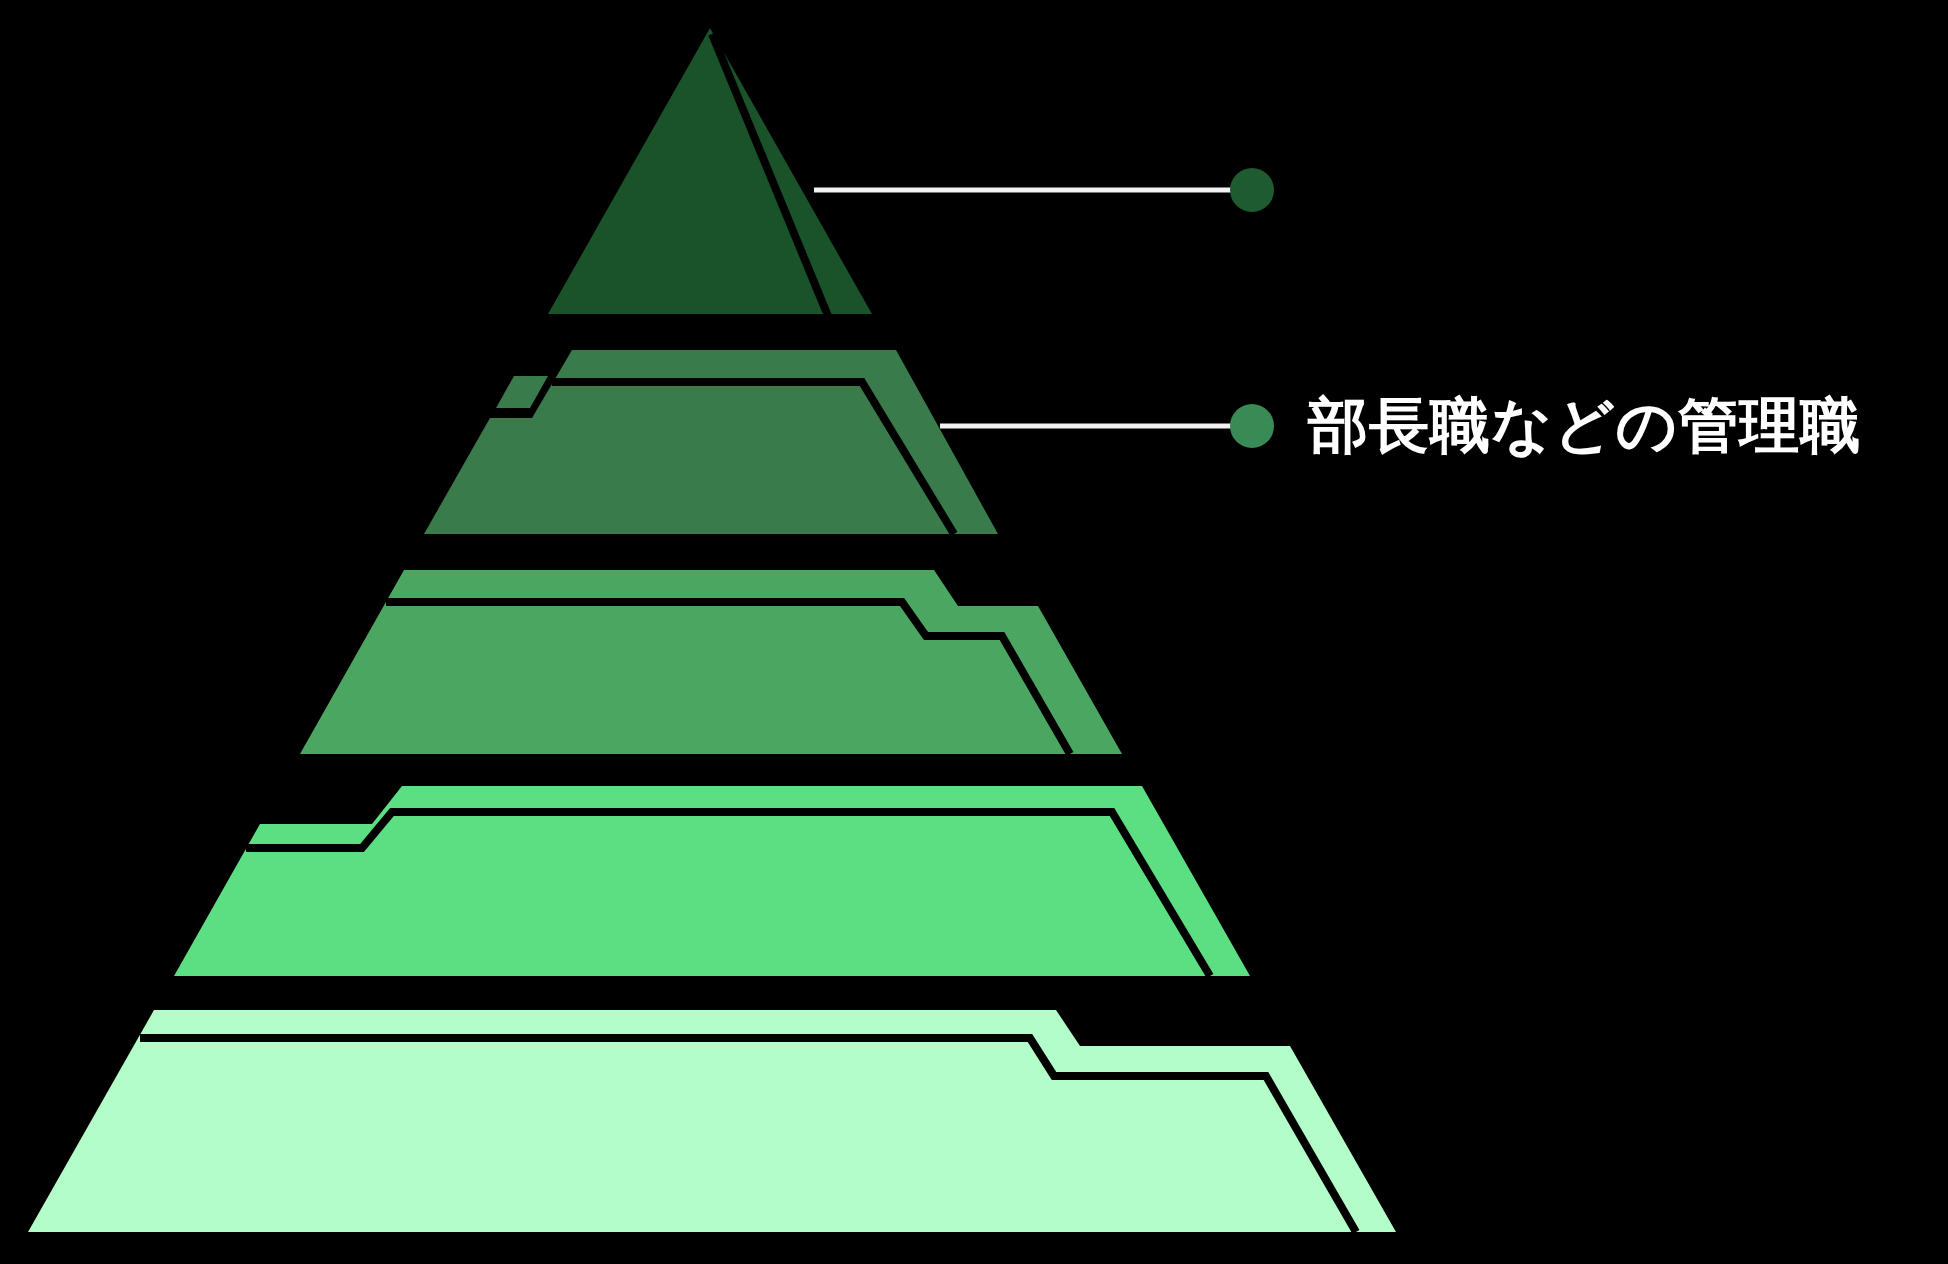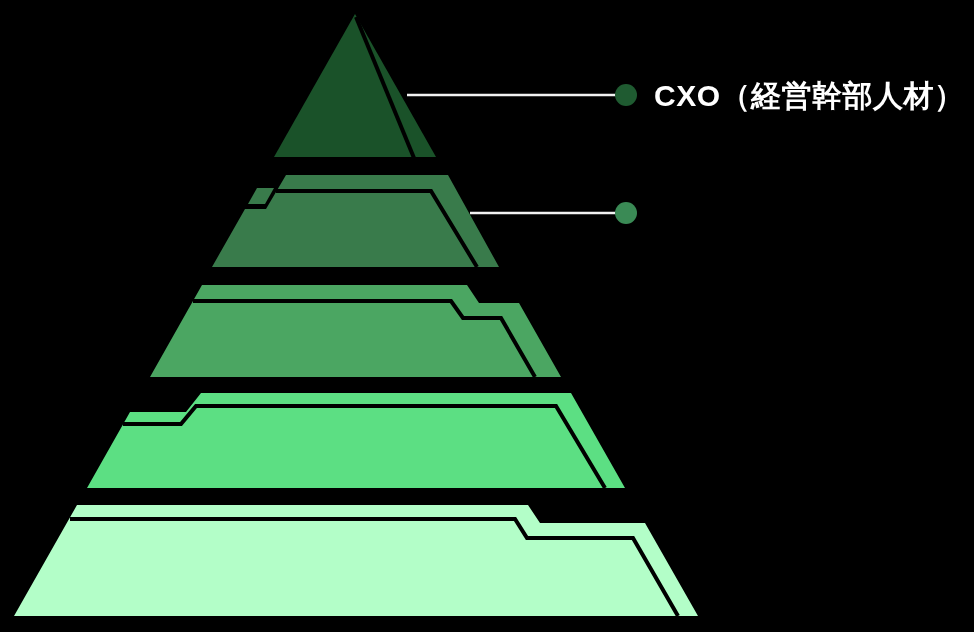--- a/index.html
+++ b/index.html
@@ -56,16 +56,16 @@
     <polygon points="77,505 528,505 540,523 645,523 698,616 14,616" fill="#B3FEC8"></polygon>
     <polyline points="70,519 515,519 527,538 633,538 678,616" fill="none" stroke="#000000" stroke-width="4"></polyline>
 
     <line x1="407" y1="95" x2="616" y2="95" stroke-width="2.5" stroke="#F2F2F2"></line>
     <circle cx="626" cy="95" r="11" fill="#1F5B31"></circle>
 
     <line x1="470" y1="213" x2="616" y2="213" stroke-width="2.5" stroke="#F2F2F2"></line>
     <circle cx="626" cy="213" r="11" fill="#3A8A55"></circle>
   </svg>
 
-  <div class="annotation-label first">CXO（経営幹部人材）</div>
 
+  <div class="annotation-label second">部長職などの管理職</div>
 
 </div>
 
 </body></html>

